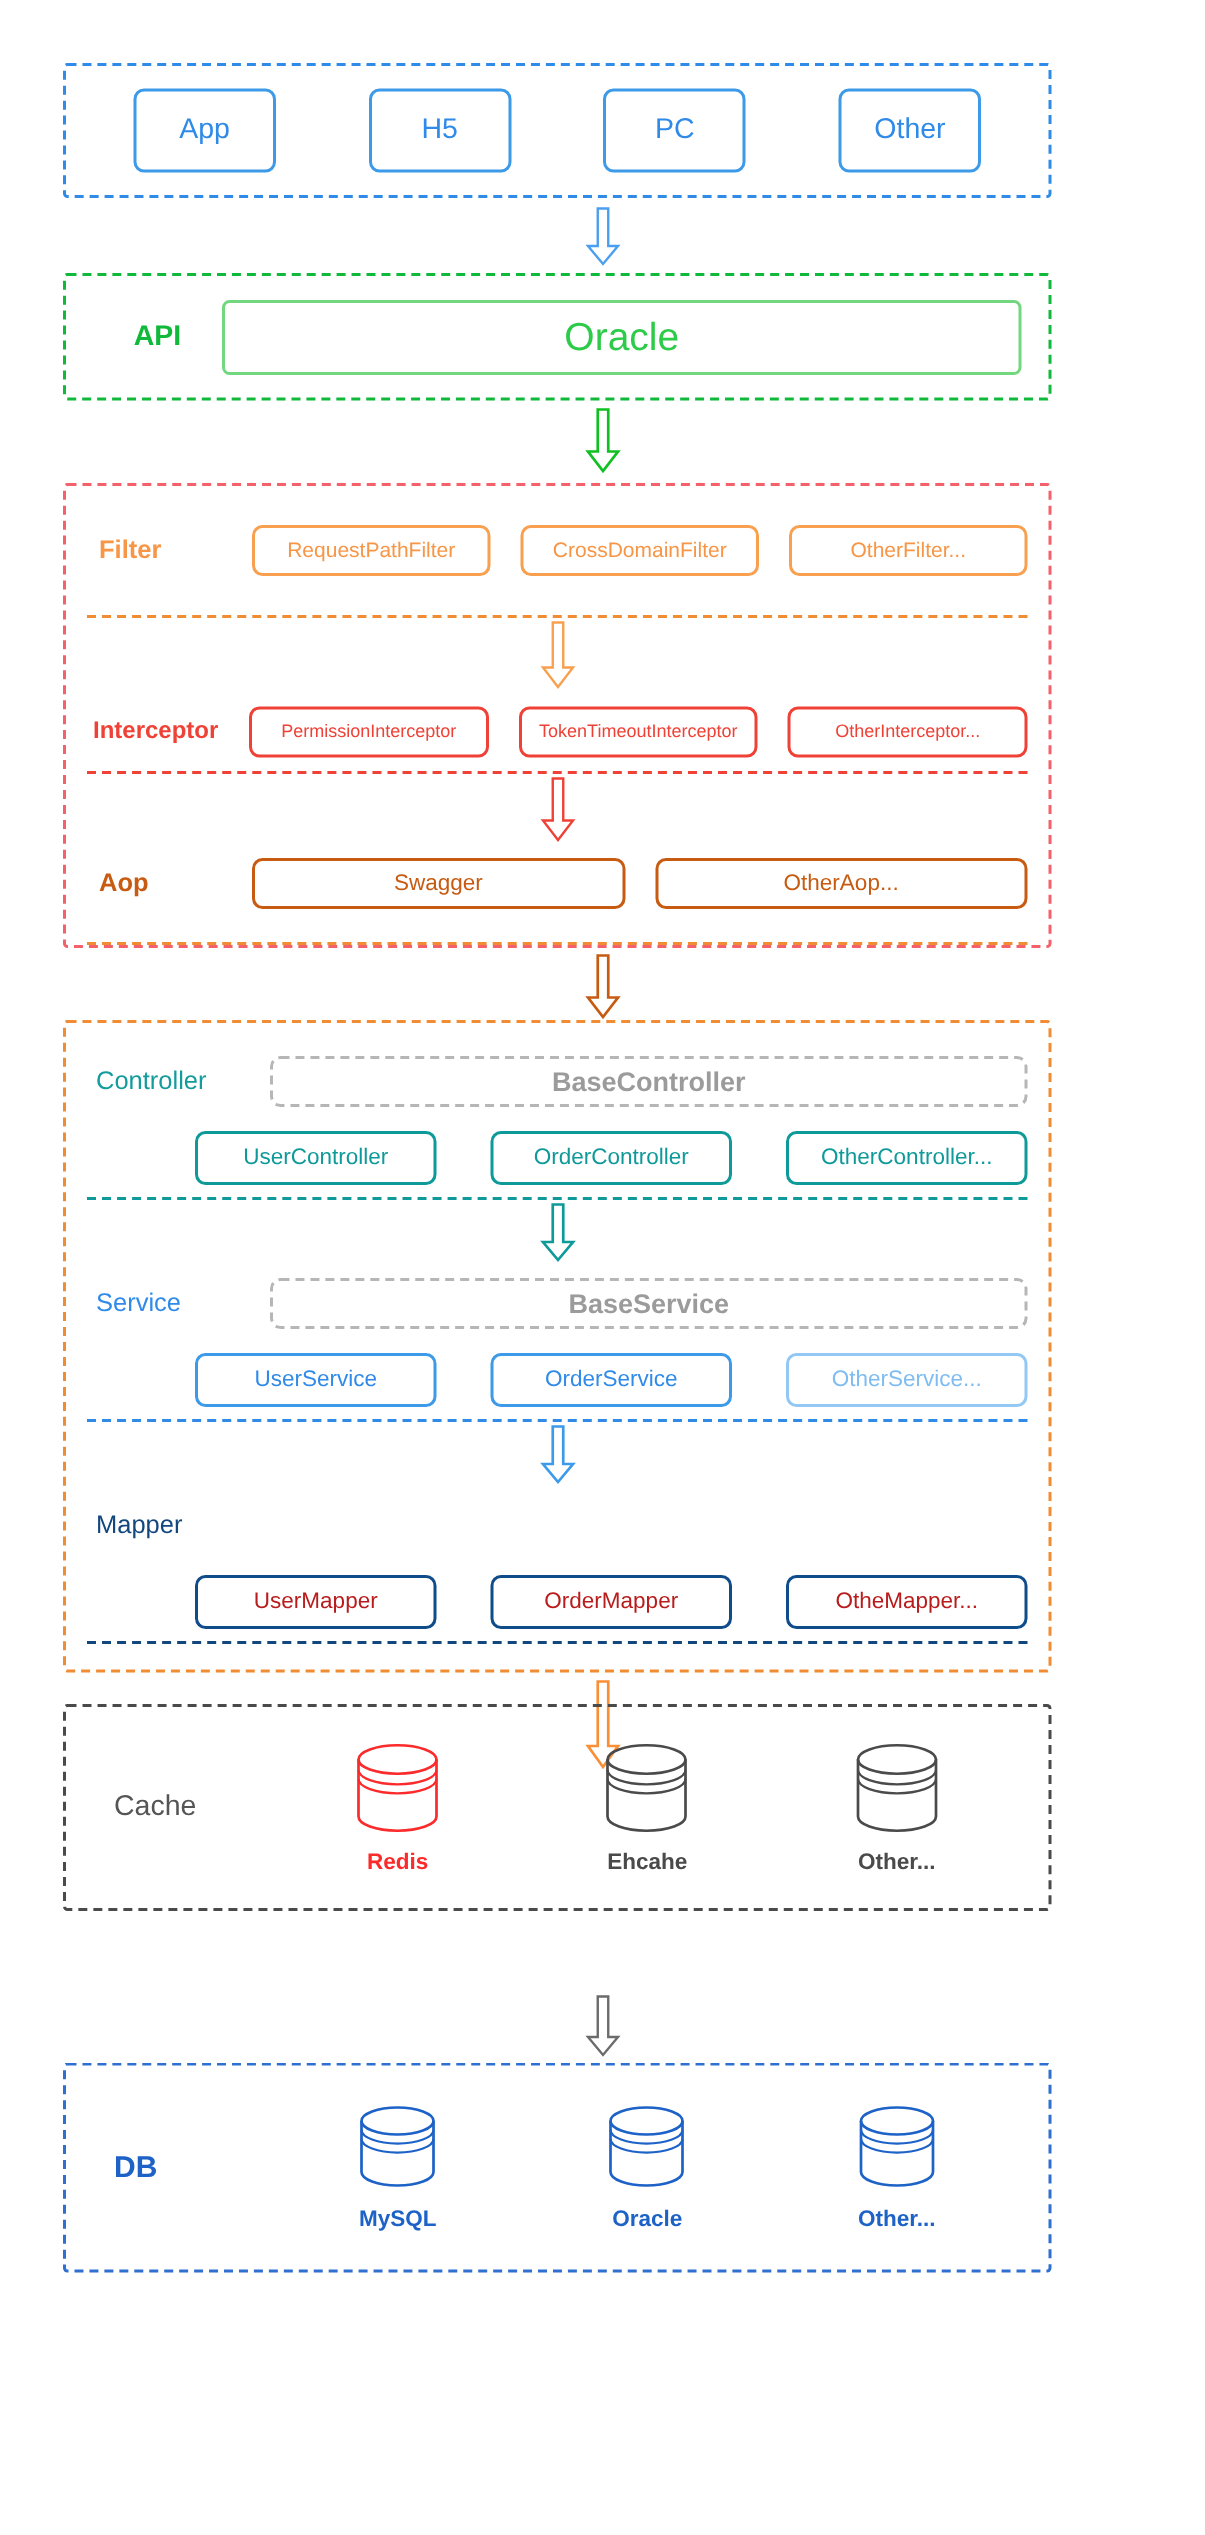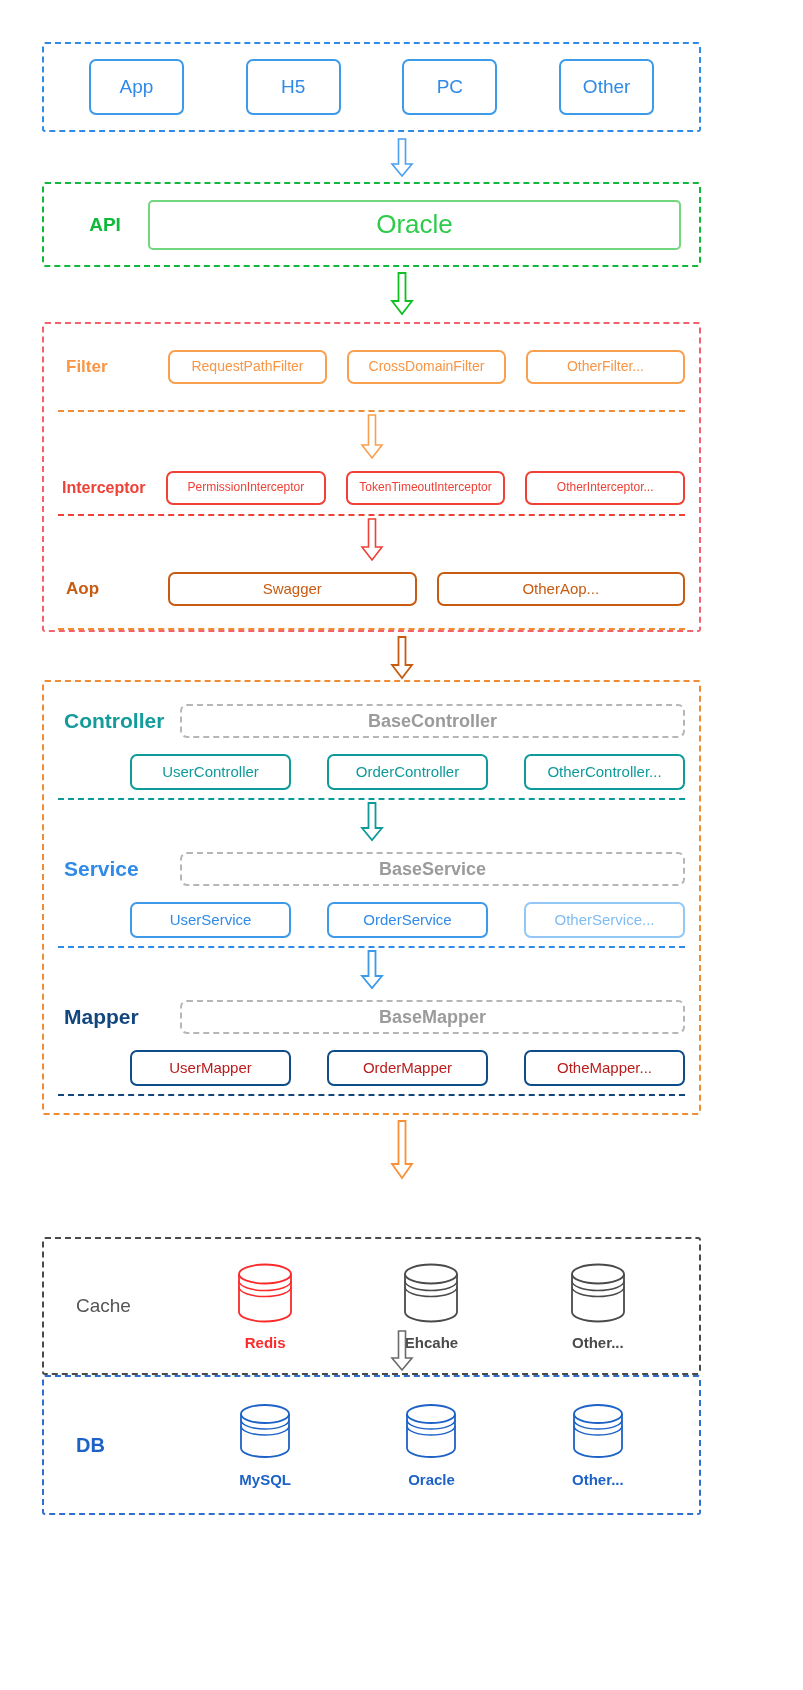--- a/index.html
+++ b/index.html
@@ -177,22 +177,22 @@
     border-color: #f08c33;
   }
   .core-sec { padding: 0 14px; box-sizing: border-box; }
   .base-row {
     display: flex;
     align-items: center;
     height: 50px;
   }
   .base-row .lbl {
     flex: 0 0 122px;
-    font-size: 21px;
-    font-weight: bold;
+    font-size: 17px;
+    font-weight: normal;
     padding-left: 6px;
     box-sizing: border-box;
   }
   .base-box {
     flex: 1 1 auto;
     height: 34px;
     box-sizing: border-box;
     border: 2px dashed #b6b6b6;
     border-radius: 7px;
     display: flex;
@@ -223,21 +223,21 @@
   #service-impl .node { color: #2f8ae8; border-color: #3d9ae8; }
   #service-impl .node.muted { color: #7fbcf2; border-color: #93c8f5; }
   #mapper-label { color: #12477e; }
   #mapper-impl .node { color: #b91c1c; border-color: #0f4c8a; border-width: 2px; }
   .divider.teal { border-top-color: #0f9a9a; }
   .divider.blue { border-top-color: #2f8ae8; }
   .divider.navy { border-top-color: #12477e; }
 
   
   #cache-band {
-    top: 1237px;
+    top: 1136px;
     height: 138px;
     border-color: #4a4a4a;
   }
   .store-row {
     display: flex;
     align-items: center;
     height: 100%;
     padding: 0 18px;
     box-sizing: border-box;
   }
@@ -450,23 +450,20 @@
       <div class="arrow" style="top:2px;height:40px;">
         <svg width="26" height="40" viewBox="0 0 26 40">
             <path d="M9.5 1 L16.5 1 L16.5 26 L23 26 L13 38 L3 26 L9.5 26 Z" fill="none" stroke="#3d9ae8" stroke-width="1.8"></path>
           </svg>
       </div>
     </div>
 
     <div class="core-sec">
       <div class="base-row">
         <div class="lbl" id="mapper-label">Mapper</div>
-        <div class="base-box">
-            <span>BaseMapper</span>
-          </div>
       </div>
       <div class="impl-row" id="mapper-impl">
         <div class="node">
             <span>UserMapper</span>
           </div>
         <div class="node">
             <span>OrderMapper</span>
           </div>
         <div class="node">
             <span>OtheMapper...</span>

